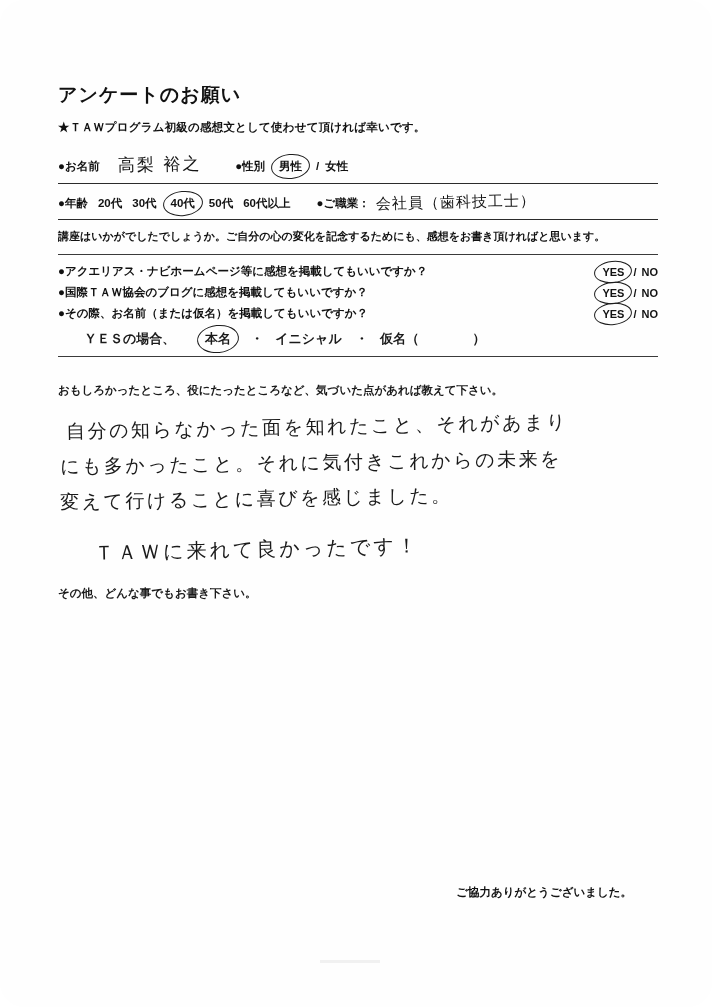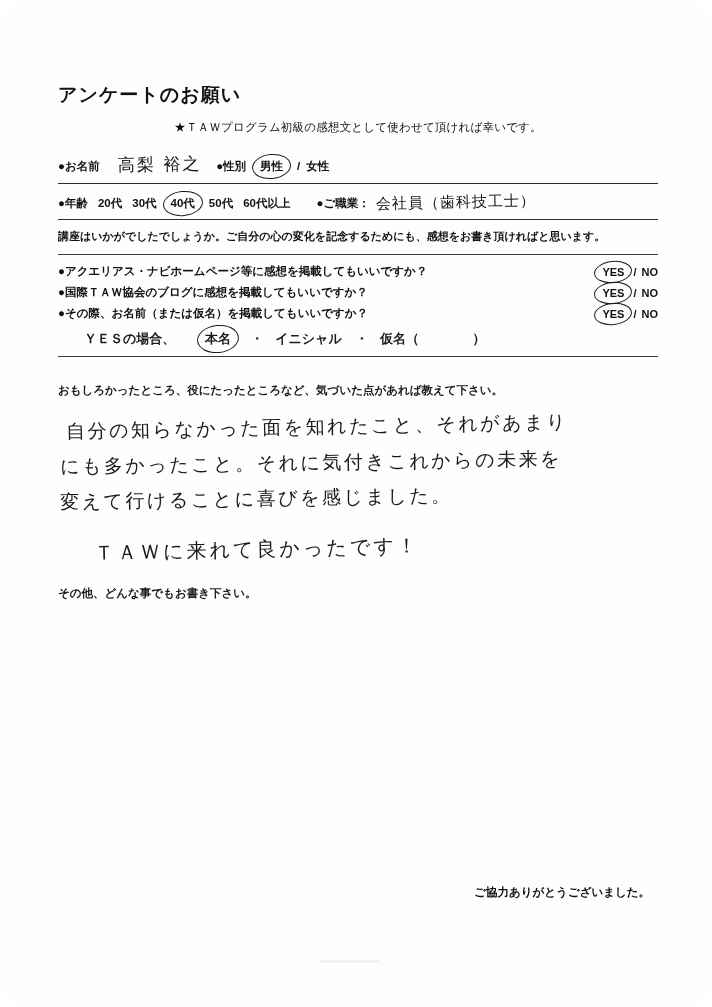--- a/index.html
+++ b/index.html
@@ -31,25 +31,24 @@
   }
   .title {
     font-size: 19px;
     font-weight: bold;
     letter-spacing: 1px;
     margin: 0 0 12px 0;
     color: #111;
   }
   .subtitle {
     font-size: 11.5px;
-    font-weight: normal;
+    font-weight: bold;
     margin: 8px 0 18px 0;
     letter-spacing: 0.2px;
     color: #111;
-    text-align: center;
   }
   .row {
     position: relative;
     display: flex;
     align-items: baseline;
     font-size: 11.5px;
     font-weight: bold;
     color: #111;
   }
   .hr {
@@ -150,21 +149,21 @@
   .l2 { left: 2px;  top: 42px;  transform: rotate(-0.9deg); }
   .l3 { left: 2px;  top: 78px;  transform: rotate(-1.0deg); }
   .l4 { left: 36px; top: 128px; transform: rotate(-1.3deg); font-size: 20px; letter-spacing: 3px; }
   .other-prompt {
     font-size: 11.5px;
     font-weight: bold;
     margin-top: 18px;
   }
   .thanks {
     position: absolute;
-    right: 62px;
+    right: 80px;
     top: 885px;
     font-size: 11.5px;
     font-weight: bold;
     color: #111;
   }
   .faint {
     position: absolute;
     left: 320px;
     top: 960px;
     width: 60px;
@@ -179,21 +178,21 @@
 
   <div class="sheet">
 
     <h1 class="title">アンケートのお願い</h1>
 
     <p class="subtitle">★ＴＡＷプログラム初級の感想文として使わせて頂ければ幸いです。</p>
 
     <div class="row">
       <span class="lbl">●お名前</span>
       <span class="hw" style="margin-left:18px;">高梨 裕之</span>
-      <span class="lbl" style="margin-left:15px;">●性別</span>
+      <span class="lbl" style="margin-left:34px;">●性別</span>
       <span class="opt circled">男性</span>
       <span class="opt">/</span>
       <span class="opt" style="margin-left:6px;">女性</span>
     </div>
 
     <hr class="hr">
 
     <div class="row">
       <span class="lbl">●年齢</span>
       <span class="opt">20代</span>

